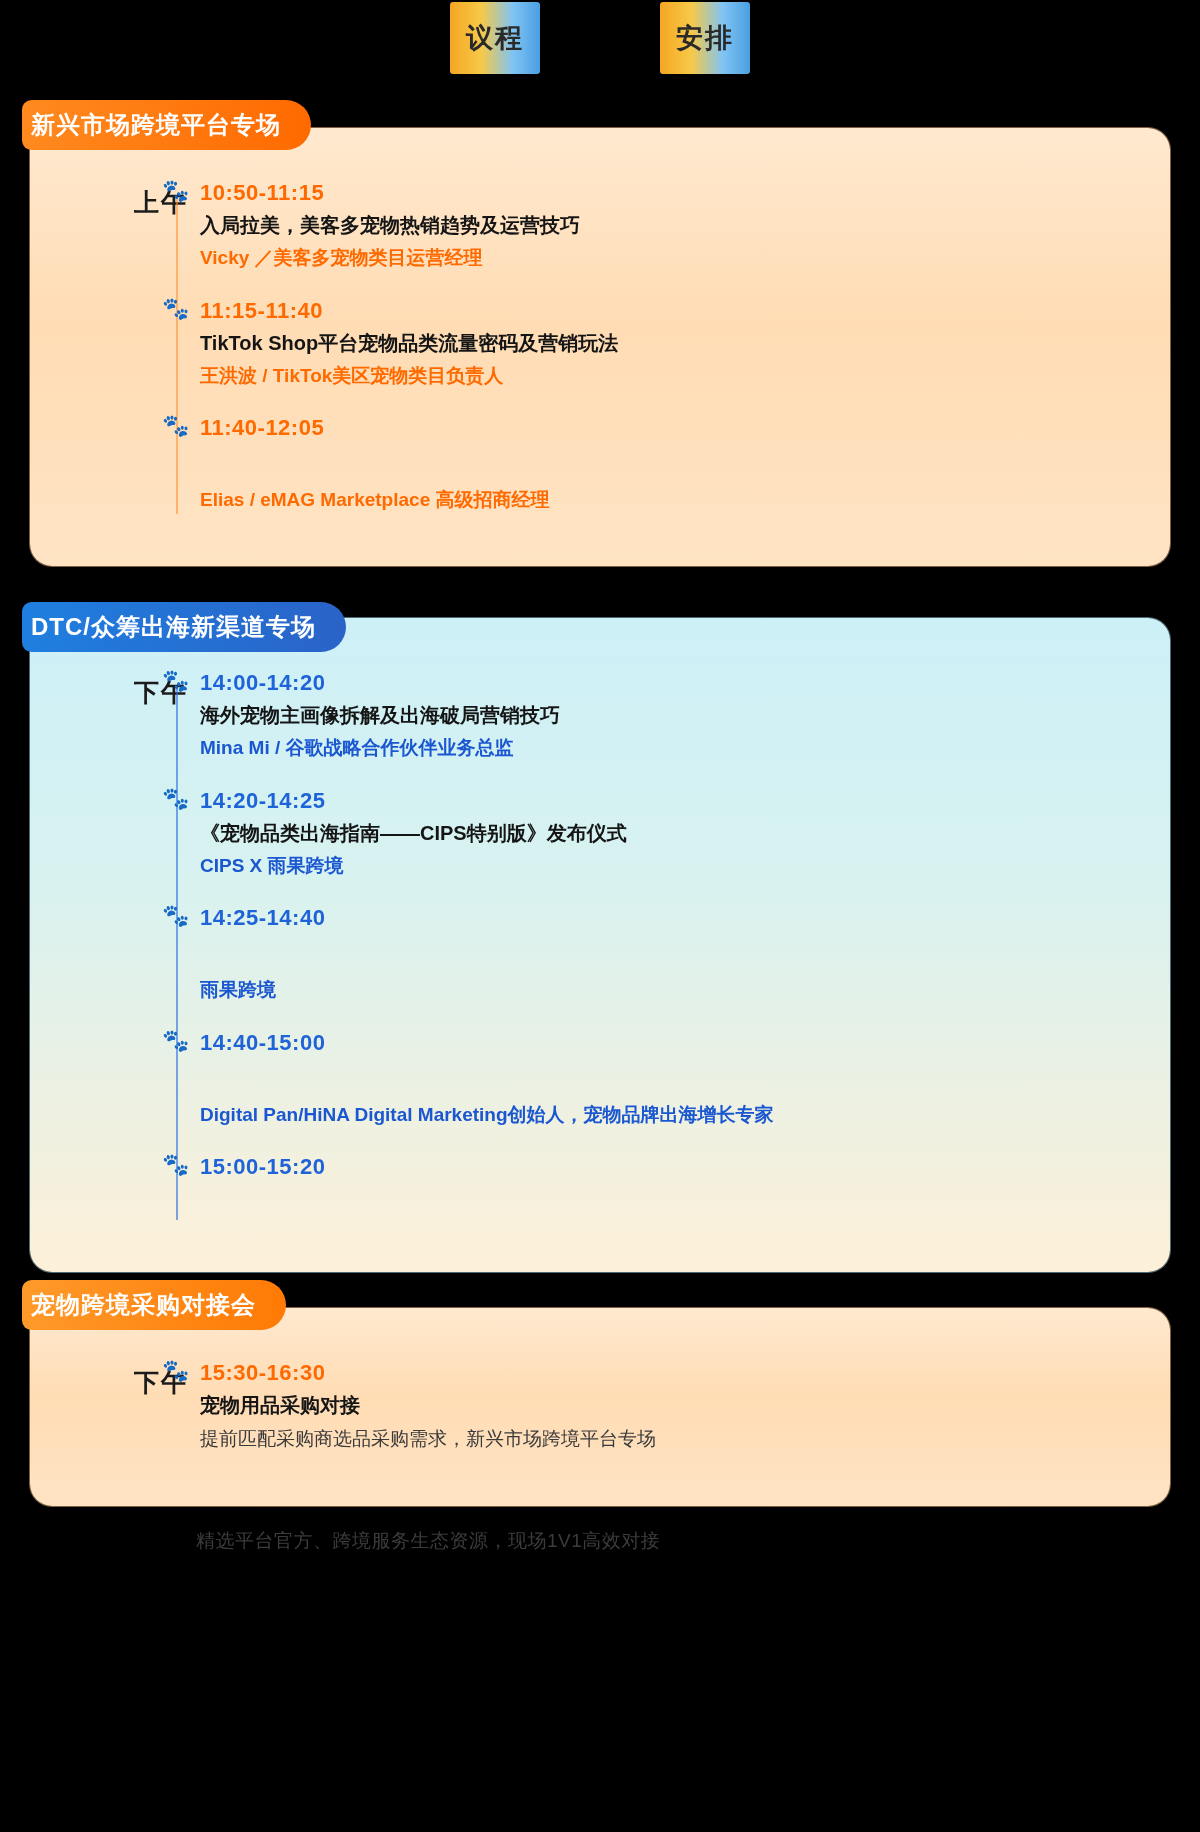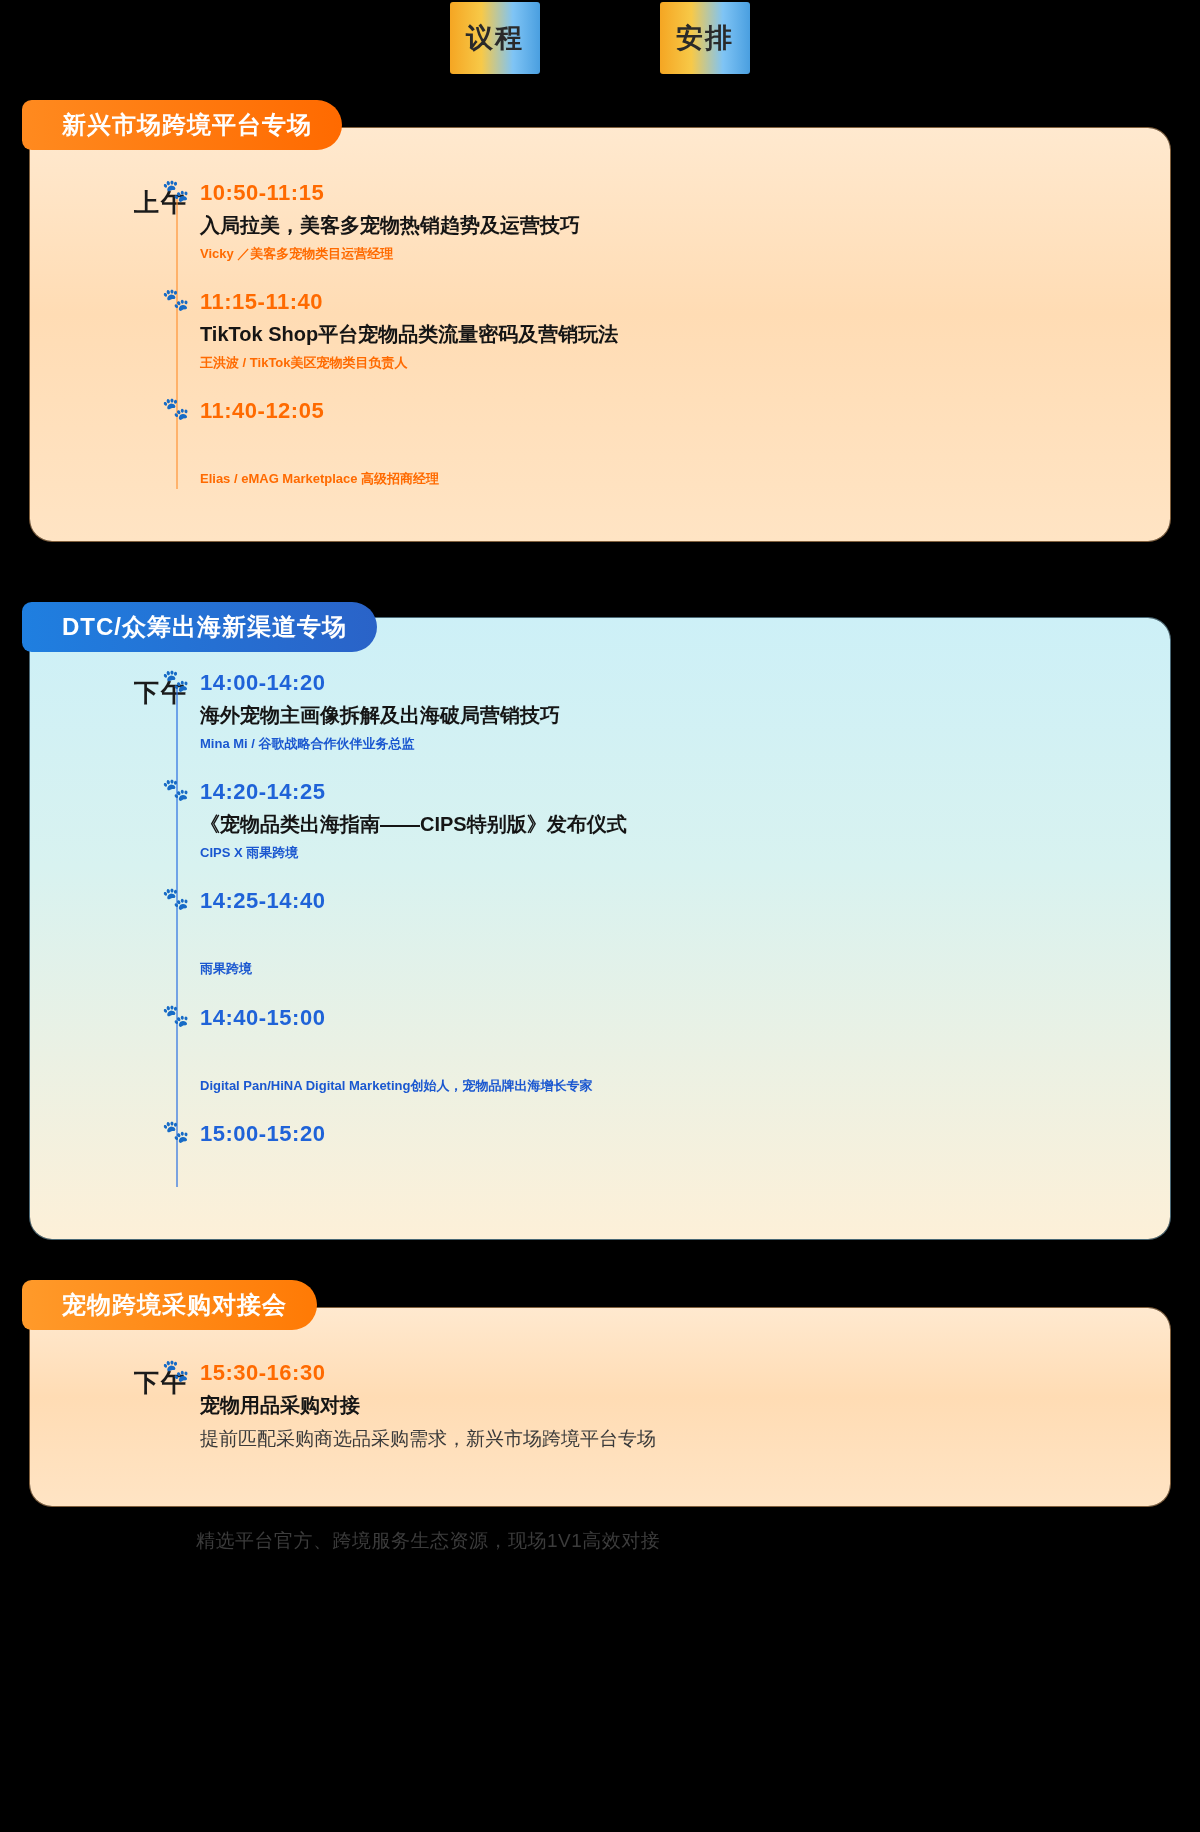--- a/index.html
+++ b/index.html
@@ -60,21 +60,21 @@
     background:linear-gradient(180deg,#cdf0f7 0%,#d8f2f0 40%,#fdf0d8 100%);
     box-shadow:0 0 0 1px rgba(150,210,235,.5);
   }
 
   .tag{
     position:absolute;
     top:-28px;left:-8px;
     height:50px;
     display:flex;
     align-items:center;
-    padding:0 30px 0 40px;
+    padding:0 30px 0 9px;
     font-size:24px;
     font-weight:700;
     color:#fff;
     letter-spacing:1px;
     border-radius:10px 26px 26px 10px;
     white-space:nowrap;
     z-index:3;
   }
   .tag.orange{background:linear-gradient(90deg,#ff8a1f 0%,#ff6a00 100%);}
   .tag.blue{background:linear-gradient(90deg,#1f7fe0 0%,#2a63c8 100%);margin-top:12px;}
@@ -118,21 +118,21 @@
   .time.orange{color:#ff6a00;}
   .time.blue{color:#1f63d8;}
   .title{
     font-size:20px;
     font-weight:700;
     color:#151515;
     margin-bottom:6px;
     line-height:1.35;
   }
   .speaker{
-    font-size:13px;
+    font-size:19px;
     font-weight:700;
     line-height:1.4;
   }
   .speaker.orange{color:#ff6a00;}
   .speaker.blue{color:#1a57d0;}
   .desc{
     font-size:19px;
     color:#3a3a3a;
     line-height:1.5;
     margin-top:4px;

